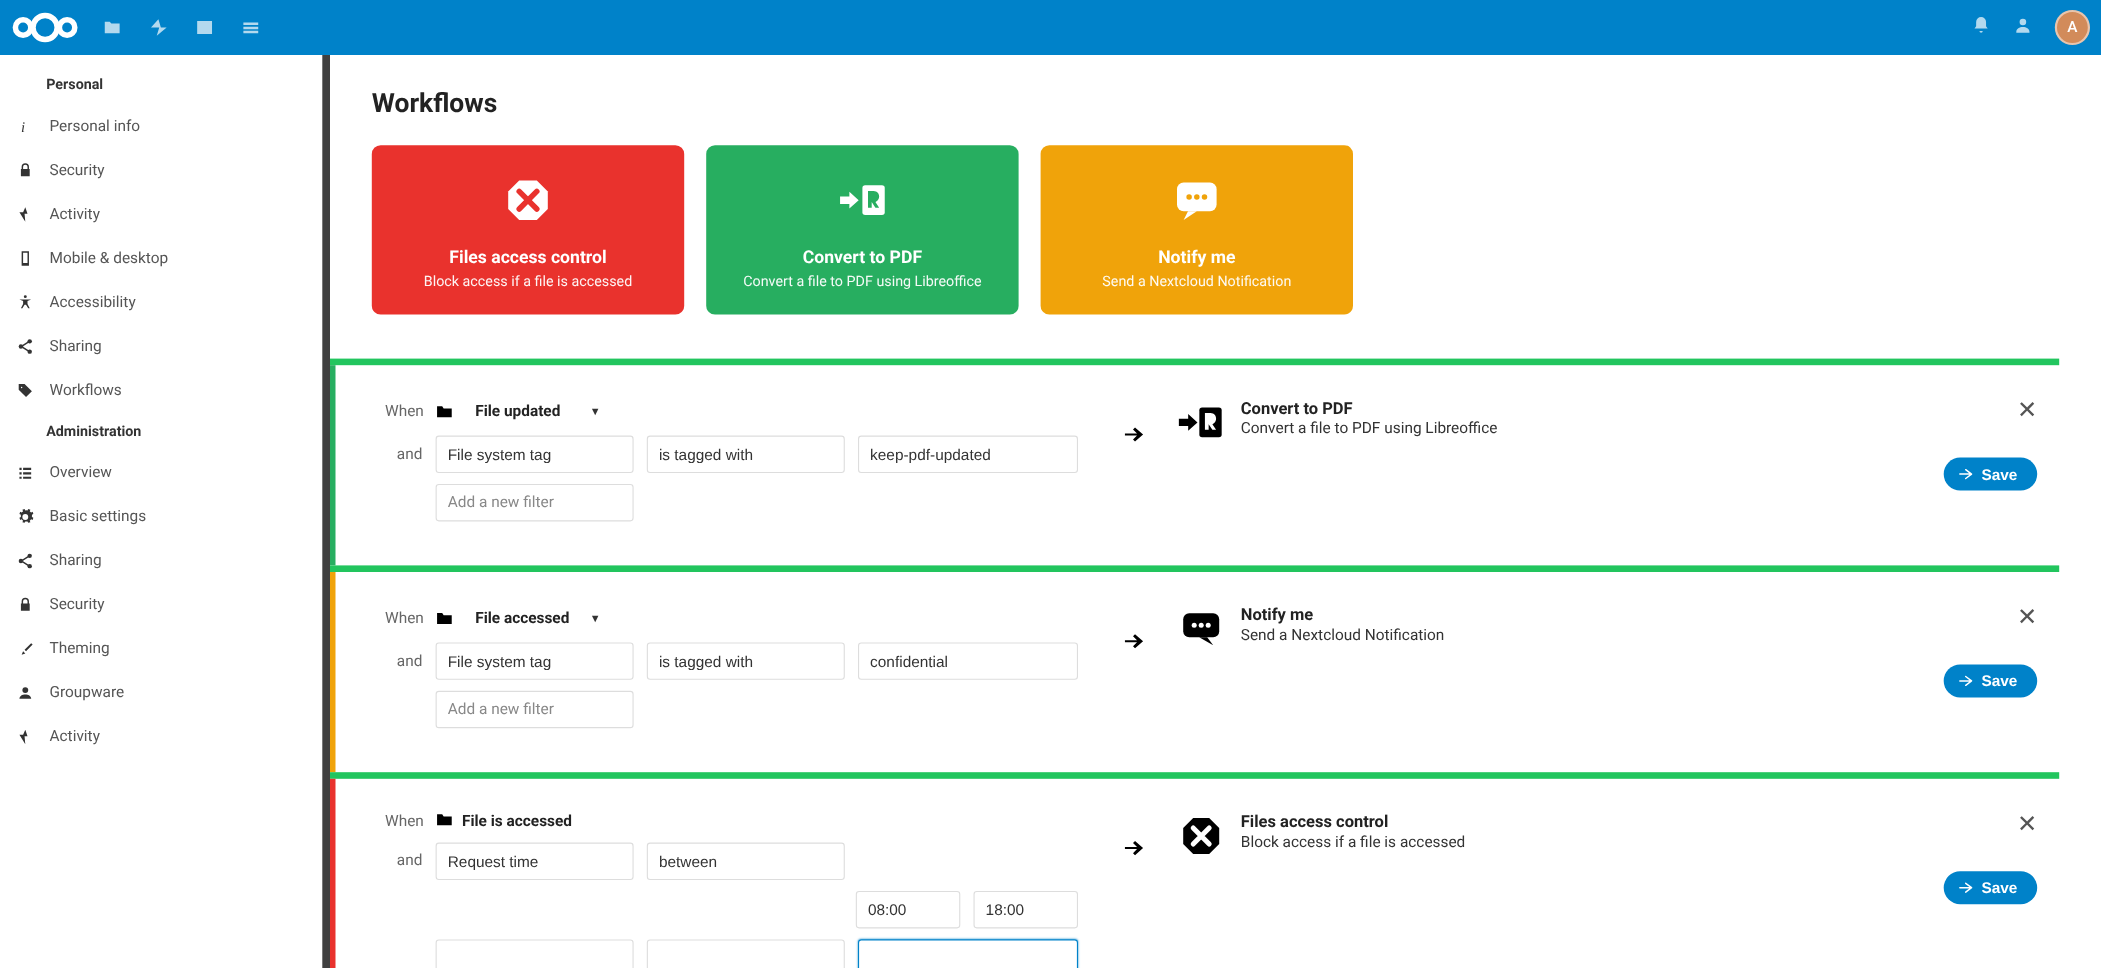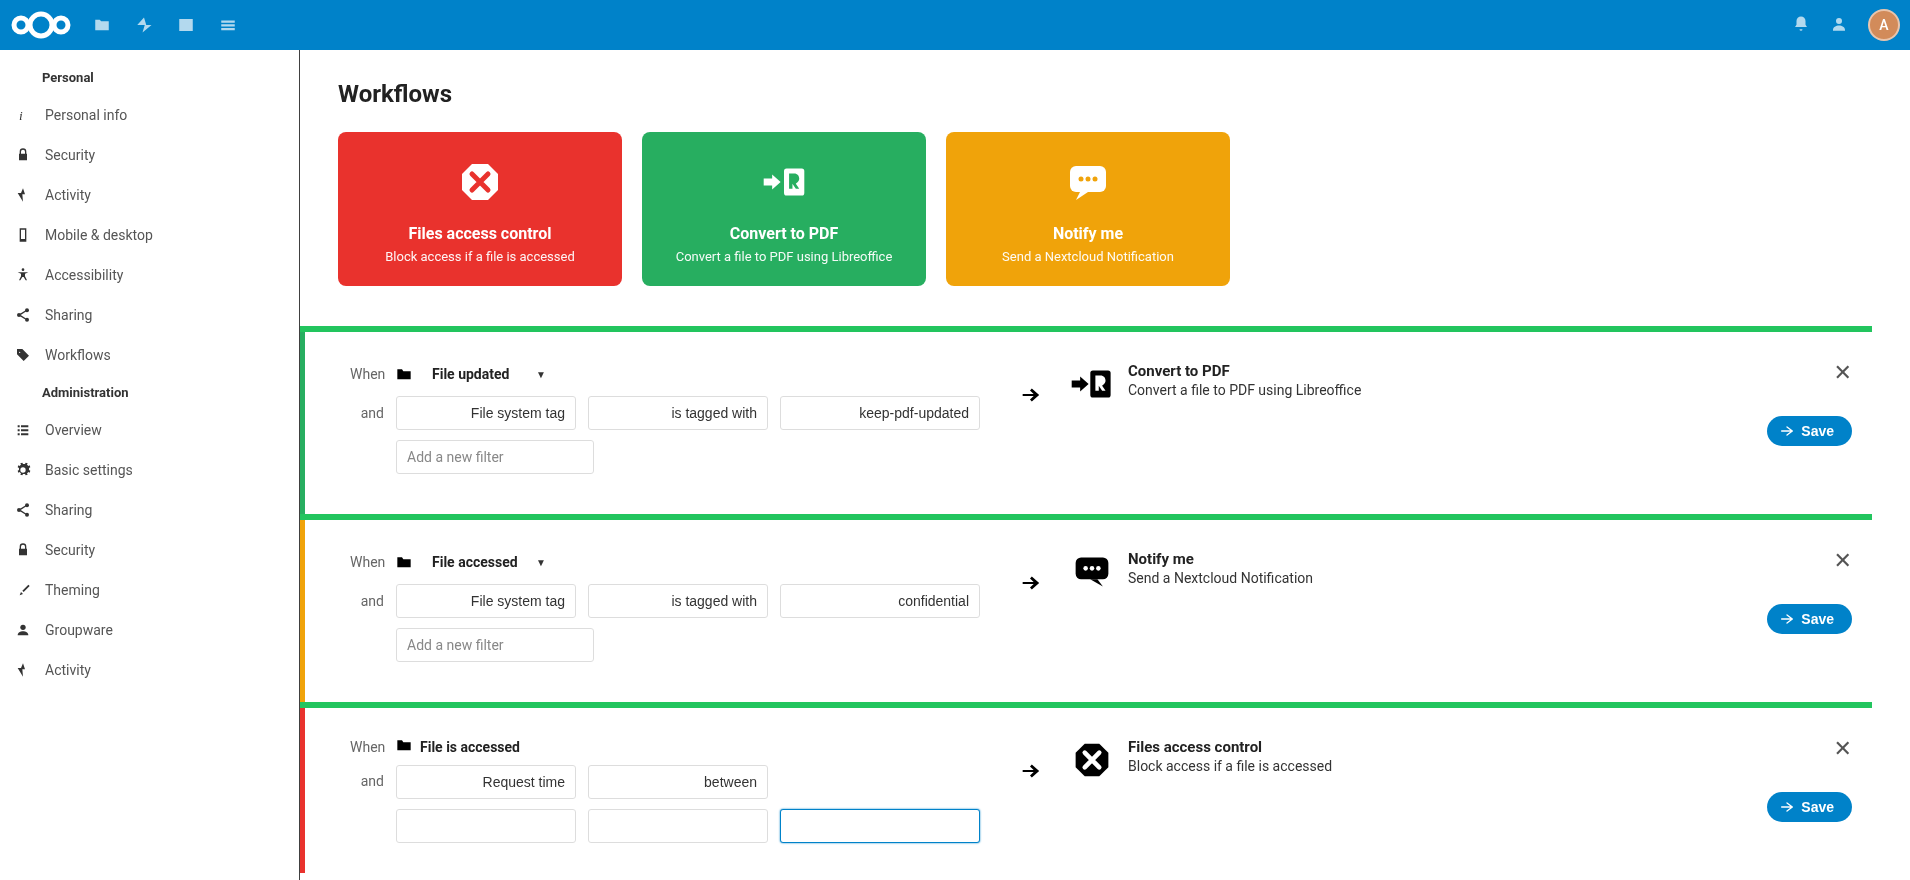--- a/index.html
+++ b/index.html
@@ -12,21 +12,21 @@
 .nav-apps { display: flex; gap: 22px; align-items: center; }
 .nav-app-item { width: 20px; height: 20px; display: flex; align-items: center; justify-content: center; opacity: 0.7; cursor: pointer; }
 .nav-app-item svg { width: 18px; height: 18px; fill: #fff; }
 .header-right { margin-left: auto; display: flex; align-items: center; gap: 20px; }
 .header-right .hicon { opacity: 0.7; cursor: pointer; }
 .header-right svg { width: 18px; height: 18px; fill: #fff; }
 .avatar { width: 32px; height: 32px; border-radius: 50%; background: #d28b5a; color: #fff; display: flex; align-items: center; justify-content: center; font-weight: 500; cursor: pointer; border: 2px solid rgba(255,255,255,0.5); }
 
 
 .layout { display: flex; height: calc(100vh - 50px); }
-.sidebar { width: 300px; border-right: 1px solid #404040; overflow-y: auto; padding-top: 10px; }
+.sidebar { width: 300px; border-right: 7px solid #404040; overflow-y: auto; padding-top: 10px; }
 .sidebar-section-title { font-weight: 700; font-size: 13px; color: #333; padding: 10px 15px 10px 42px; }
 .sidebar-item { display: flex; align-items: center; padding: 12px 15px 12px 15px; color: #555; cursor: pointer; gap: 14px; }
 .sidebar-item .sicon { width: 16px; display:flex; justify-content:center; color:#333; }
 .sidebar-item .sicon svg { width: 16px; height: 16px; fill: #333; }
 .sidebar-item span.lbl { font-size: 14px; color: #555; }
 
 
 .main { flex: 1; overflow-y: auto; padding: 30px 38px; position: relative; }
 .page-title { font-size: 24px; font-weight: 700; margin-bottom: 24px; }
 
@@ -59,22 +59,22 @@
 .trigger-readonly .folder-ic svg { width: 16px; height: 14px; fill: #000; }
 
 .filter-row { display: flex; align-items: center; gap: 12px; margin-bottom: 10px; }
 .and-label { color: #666; font-size: 14px; width: 34px; text-align: right; }
 .ibox { border: 1px solid #ddd; border-radius: 3px; height: 34px; padding: 0 10px; font-size: 14px; color: #333; background: #fff; display: flex; align-items: center; }
 .ibox.w1 { width: 180px; }
 .ibox.w2 { width: 180px; }
 .ibox.w3 { width: 200px; }
 .ibox.small { width: 95px; }
 .ibox.focus { border-color: #0082c9; box-shadow: 0 0 2px #0082c9; }
-input.ibox { outline: none; text-align: right; }
-.add-filter { border: 1px solid #ddd; border-radius: 3px; height: 34px; width: 198px; padding: 0 10px; font-size: 14px; color: #888; display: flex; align-items: center; cursor: pointer; background: #fff; }
+input.ibox { outline: none; }
+.add-filter { border: 1px solid #ddd; border-radius: 3px; height: 34px; width: 180px; padding: 0 10px; font-size: 14px; color: #888; display: flex; align-items: center; cursor: pointer; background: #fff; }
 
 .rule-arrow { width: 80px; display: flex; align-items: flex-start; justify-content: center; padding-top: 22px; }
 .rule-arrow svg { width: 22px; height: 22px; fill: #000; }
 
 .rule-right { flex: 1; position: relative; display: flex; }
 .action-info { display: flex; gap: 14px; align-items: flex-start; }
 .action-icon { width: 44px; height: 44px; display: flex; align-items: center; justify-content: center; }
 .action-icon svg { width: 44px; height: 40px; }
 .action-text .atitle { font-weight: 700; font-size: 15px; margin-bottom: 2px; }
 .action-text .adesc { font-size: 14px; color: #333; }
@@ -424,20 +424,24 @@
             <span>File is accessed</span>
           </div>
         </div>
         <div style="display:flex; gap:12px; align-items:flex-start;">
           <span class="and-label" style="padding-top:8px;">and</span>
           <div class="filter-block">
             <div style="display:flex; gap:12px;">
               <input class="ibox w1" value="Request time" style="">
               <input class="ibox w2" value="between" style="">
             </div>
+            <div style="display:flex; gap:12px; justify-content:flex-end; width:584px;">
+              <input class="ibox small" value="08:00" style="">
+              <input class="ibox small" value="18:00" style="">
+            </div>
             <div style="display:flex; gap:12px;">
               <input class="ibox w1" value="" style="">
               <input class="ibox w2" value="" style="">
               <input class="ibox w3 focus" value="" style="">
             </div>
           </div>
         </div>
       </div>
       <div class="rule-arrow">
         <svg viewBox="0 0 24 24">

